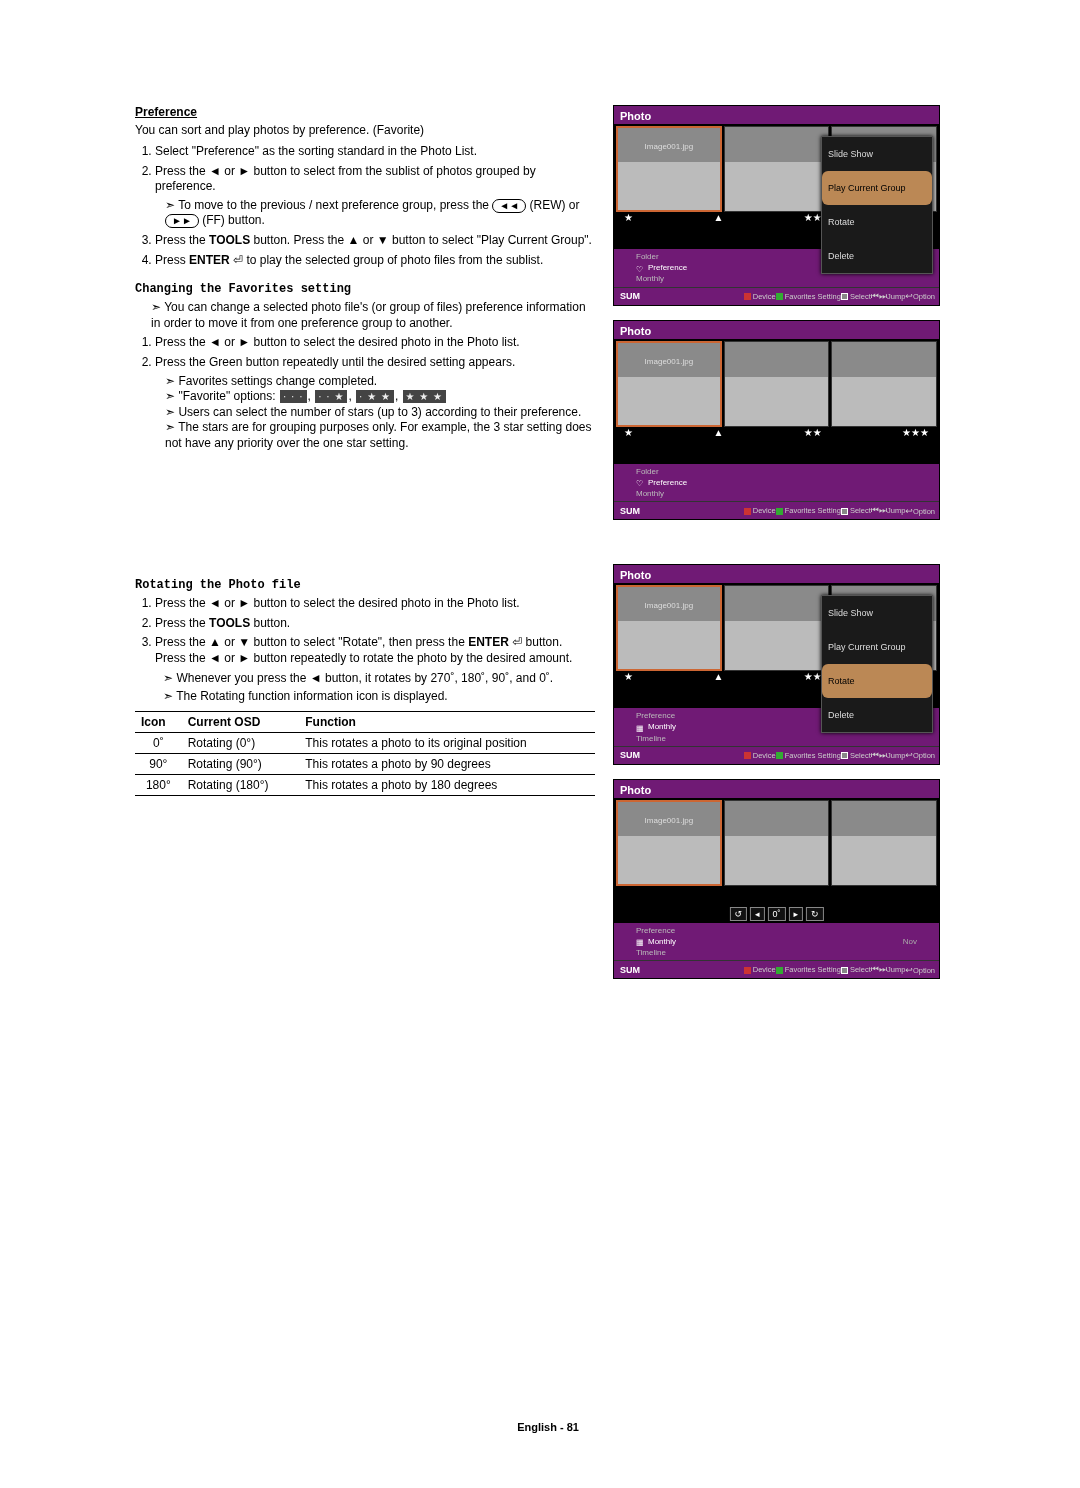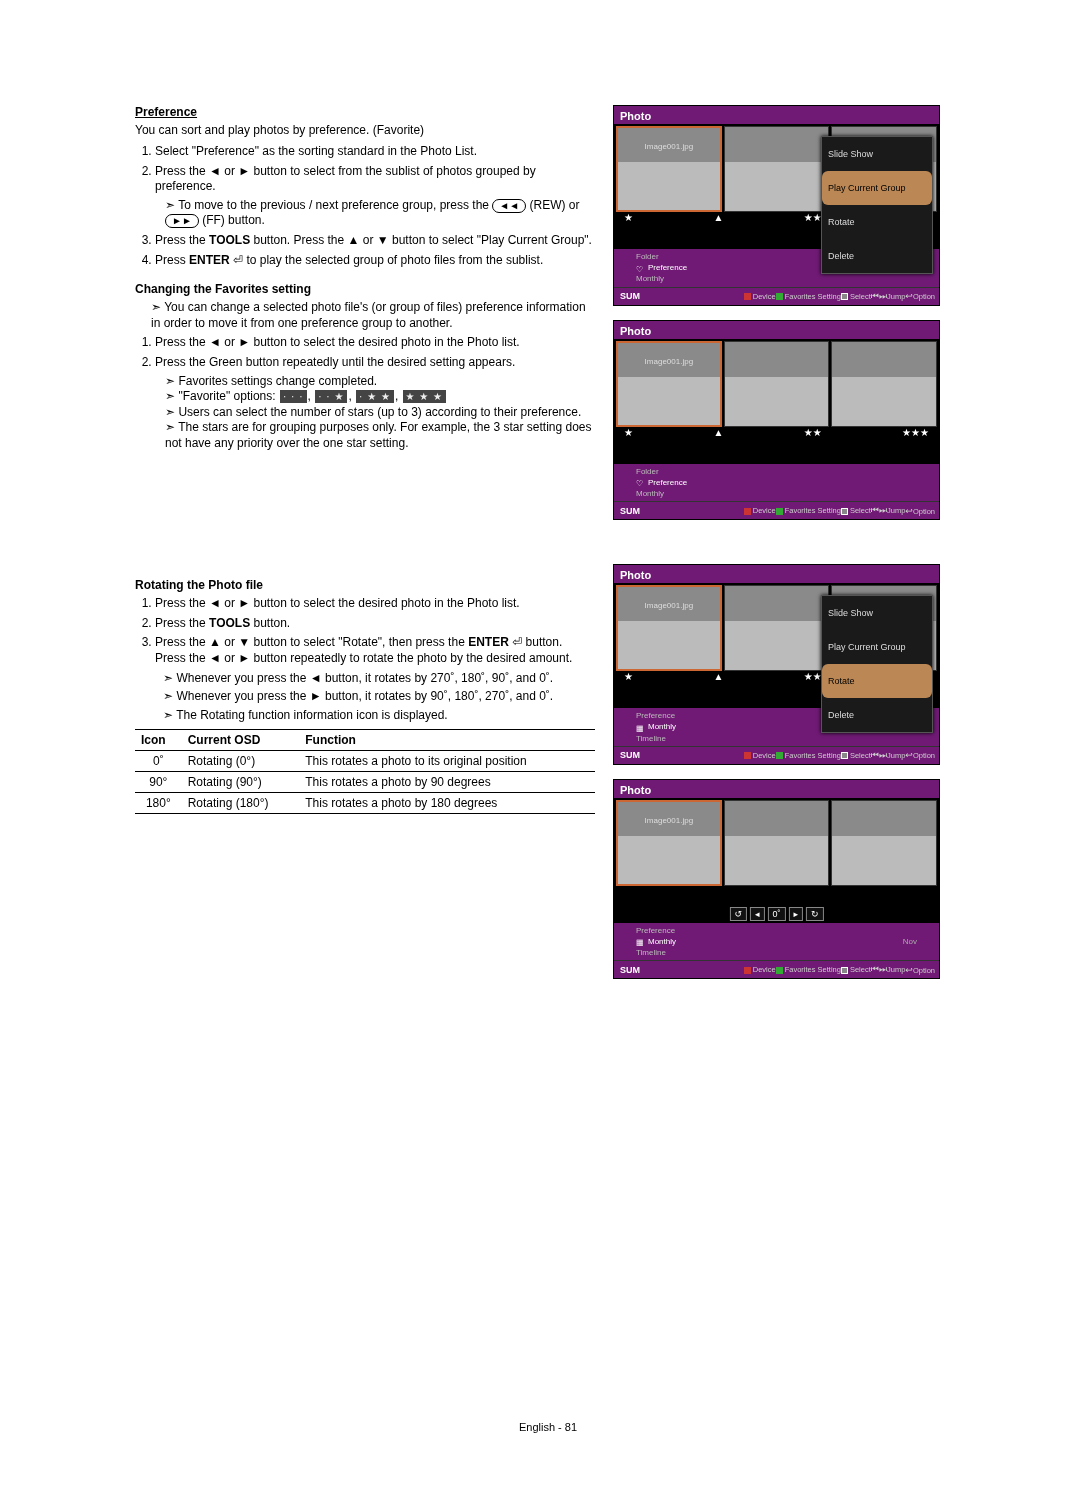--- a/index.html
+++ b/index.html
@@ -25,20 +25,21 @@
   .left-col { width: 460px; }
   .right-col { width: 332px; }
   .sec-title {
     font-weight: bold;
     text-decoration: underline;
     margin: 0 0 4px 0;
   }
   .sec-sub {
     font-weight: bold;
     margin: 14px 0 4px 0;
+    font-family: Liberation Mono, monospace;
   }
   p { margin: 2px 0 6px 0; line-height: 1.25; }
   ol.num { margin: 2px 0 4px 0; padding-left: 20px; }
   ol.num > li { margin-bottom: 4px; line-height: 1.3; }
   ol.num > li > ul { list-style: none; margin: 3px 0 0 0; padding-left: 10px; }
   ol.num > li > ul > li::before,
   ul.arrow > li::before { content: "➣ "; }
   ul.arrow { list-style: none; margin: 2px 0 4px 0; padding-left: 28px; }
   ul.arrow > li { margin-bottom: 3px; line-height: 1.3; }
   .glyph { font-family: Arial, sans-serif; }
@@ -120,21 +121,21 @@
   .ctxmenu .mi.hl { background:#b85; color:#000; }
   .rotbar {
     position:absolute; left:50%; transform:translateX(-50%); bottom:2px;
     display:flex; gap:3px; align-items:center; color:#fff; font-size:9px;
   }
   .rotbar .cell {
     border:1px solid #888; padding:1px 4px; background:#111;
   }
   .footer-page {
     position:absolute; bottom:55px; left:16px; right:0; text-align:center;
-    font-size:11px; font-weight:normal;
+    font-size:11px; font-weight:bold;
   }
 </style>
 </head>
 <body>
 
 <div class="page">
 
   <div class="two-col">
     <div class="left-col">
       <div class="sec-title">Preference</div>
@@ -281,21 +282,20 @@
         <li>
           <span>Press the </span><b>TOOLS</b><span> button.</span>
         </li>
         <li>
           <span>Press the </span><span class="glyph">▲</span><span> or </span><span class="glyph">▼</span><span> button to select "Rotate", then press the </span><b>ENTER</b> <span class="glyph">⏎</span><span> button.</span><br>
           <span>Press the </span><span class="glyph">◄</span><span> or </span><span class="glyph">►</span><span> button repeatedly to rotate the photo by the desired amount.</span>
         </li>
       </ol>
       <ul class="arrow">
         <li><span>Whenever you press the </span><span class="glyph">◄</span><span> button, it rotates by 270˚, 180˚, 90˚, and 0˚.</span></li>
-        <li><span>Whenever you press the </span><span class="glyph">►</span><span> button, it rotates by 90˚, 180˚, 270˚, and 0˚.</span></li>
         <li>The Rotating function information icon is displayed.</li>
       </ul>
 
       <table class="rot">
         <thead>
           <tr>
             <th>Icon</th>
             <th>Current OSD</th>
             <th>Function</th>
           </tr>

